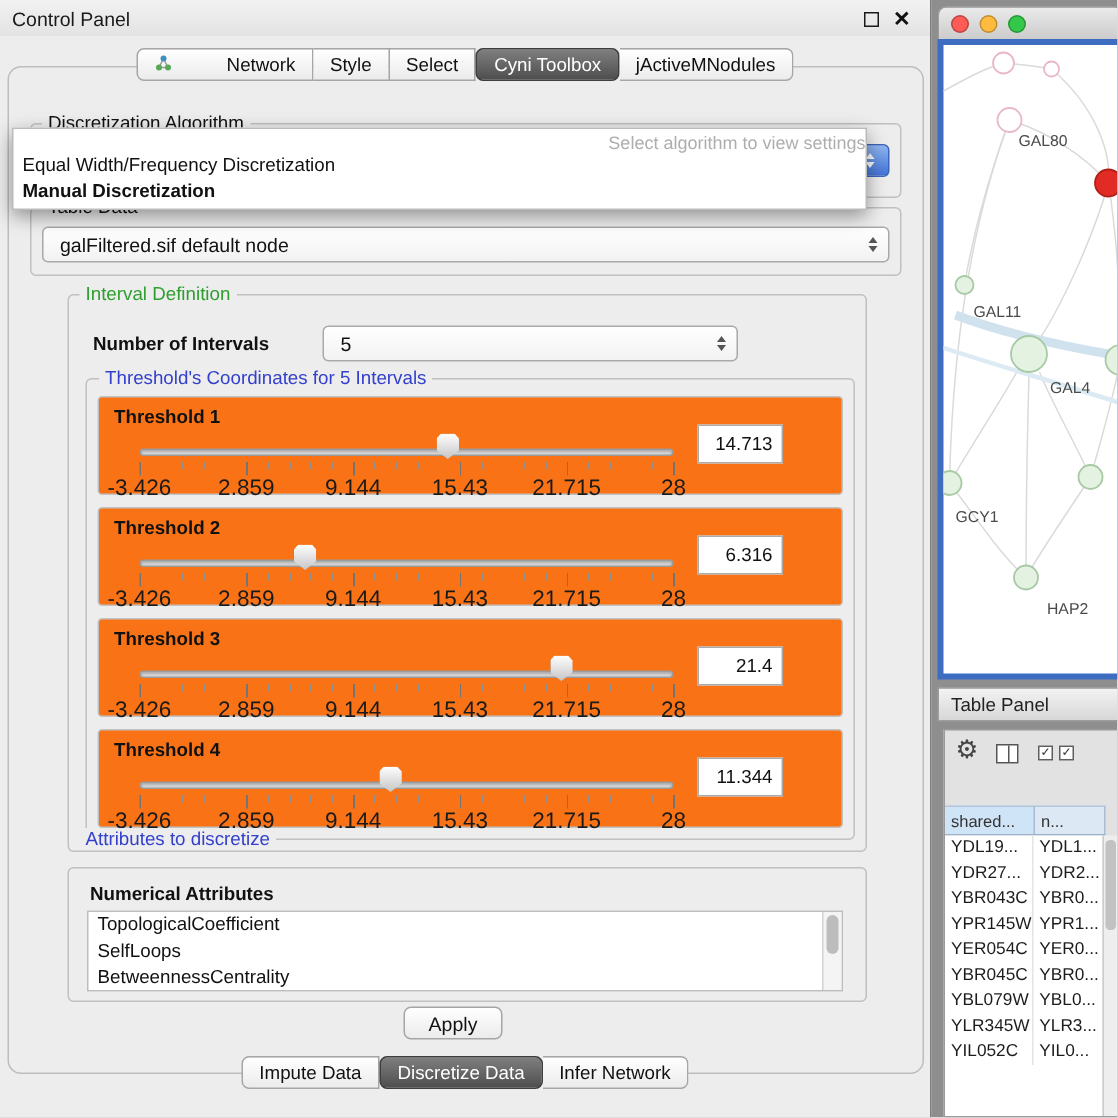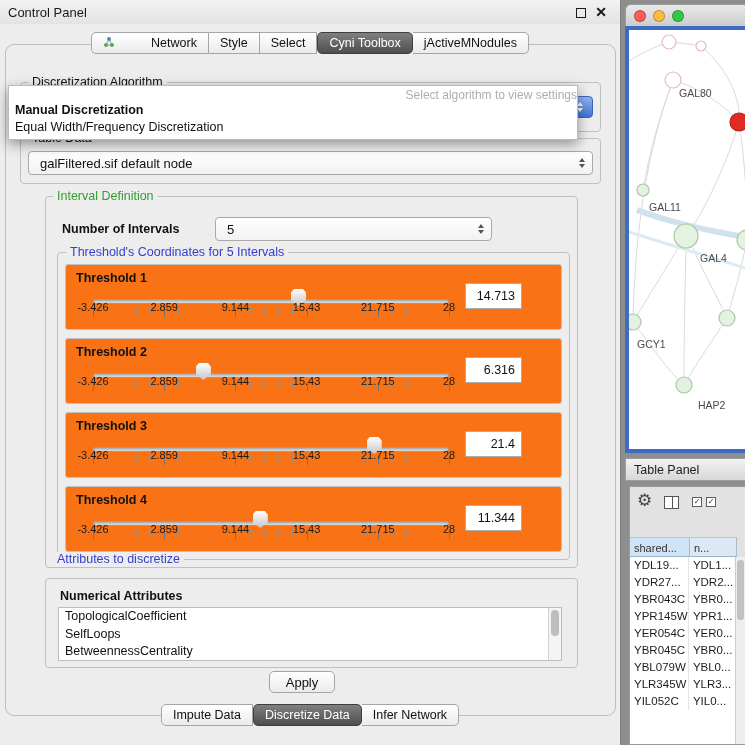--- a/index.html
+++ b/index.html
@@ -51,21 +51,21 @@
   
   .tbox{position:absolute;left:65px;width:497px;height:66px;border:1px solid #c2c2c2;border-radius:3px;background:#f97316;}
   .tlabel{position:absolute;left:10px;top:6px;font-weight:bold;font-size:12.5px;color:#111;}
   .slider{position:absolute;left:20px;top:20px;width:372px;height:44px;}
   .groove{position:absolute;left:7px;top:14px;width:356px;height:5px;background:#d9d9d9;border:1px solid #9b9b9b;border-radius:3px;box-shadow:inset 0 1px 2px rgba(0,0,0,.25);}
   .minor{position:absolute;left:7px;top:23px;width:357px;height:5px;background:repeating-linear-gradient(to right,#8f8f8f 0,#8f8f8f 1px,transparent 1px,transparent 14.24px);}
   .major{position:absolute;left:7px;top:23px;width:358px;height:9px;background:repeating-linear-gradient(to right,#747474 0,#747474 1px,transparent 1px,transparent 71.2px);}
   .thumb{position:absolute;top:4px;width:15px;height:17px;background:linear-gradient(#fefefe,#c6c6c6);
          clip-path:polygon(50% 100%,0 66%,0 20%,20% 0,80% 0,100% 20%,100% 66%);
          filter:drop-shadow(0 1px 1px rgba(0,0,0,.45));}
-  .tickl{position:absolute;top:16px;transform:translateX(-50%);font-size:11px;color:#1a1a1a;white-space:nowrap;}
+  .tickl{position:absolute;top:32px;transform:translateX(-50%);font-size:15px;color:#1a1a1a;white-space:nowrap;}
   .tval{position:absolute;left:399px;top:18px;width:57px;height:26px;border:1px solid #ababab;background:#fff;
         font-size:12.5px;text-align:right;padding-right:6px;color:#111;}
 
   .listbox{position:absolute;left:58px;top:607px;width:504px;height:54px;background:#fff;border:1px solid #bdbdbd;overflow:hidden;}
   .attr-item{height:17.5px;line-height:17.5px;padding-left:6px;font-size:12.5px;color:#111;}
   .list-scroll{position:absolute;right:0;top:0;bottom:0;width:13px;background:#f4f4f4;border-left:1px solid #d2d2d2;}
   .list-thumb{position:absolute;left:2px;top:2px;width:8px;height:26px;background:#bdbdbd;border-radius:4px;}
 
   .apply{position:absolute;left:269px;top:671px;width:66px;height:22px;background:linear-gradient(#ffffff,#ebebeb);
          border:1px solid #a5a5a5;border-radius:5px;font-size:13px;color:#111;display:flex;align-items:center;justify-content:center;}
@@ -138,22 +138,22 @@
 
     <div class="group" style="left:20px;top:82px;width:581px;height:50px;"></div>
     <span class="gtitle" style="left:28px;top:75px;">Discretization Algorithm</span>
     <div class="combo-frag">
       <span class="tri wup"></span>
       <span class="tri wdn"></span>
     </div>
     <div class="popup">
       <div class="pop-hint">Select algorithm to view settings</div>
       <div>
+          <div class="pop-row">Equal Width/Frequency Discretization</div>
           <div class="pop-row bold">Manual Discretization</div>
-          <div class="pop-row">Equal Width/Frequency Discretization</div>
         </div>
     </div>
 
     <div class="group" style="left:20px;top:138px;width:581px;height:46px;"></div>
     <span class="gtitle" style="left:28px;top:131px;">Table Data</span>
     <div class="combo" style="left:28px;top:151px;width:565px;">
       <span class="combo-text">galFiltered.sif default node</span>
       <span class="arrows">
         <i class="tri gup"></i>
           <i class="tri gdn"></i>

